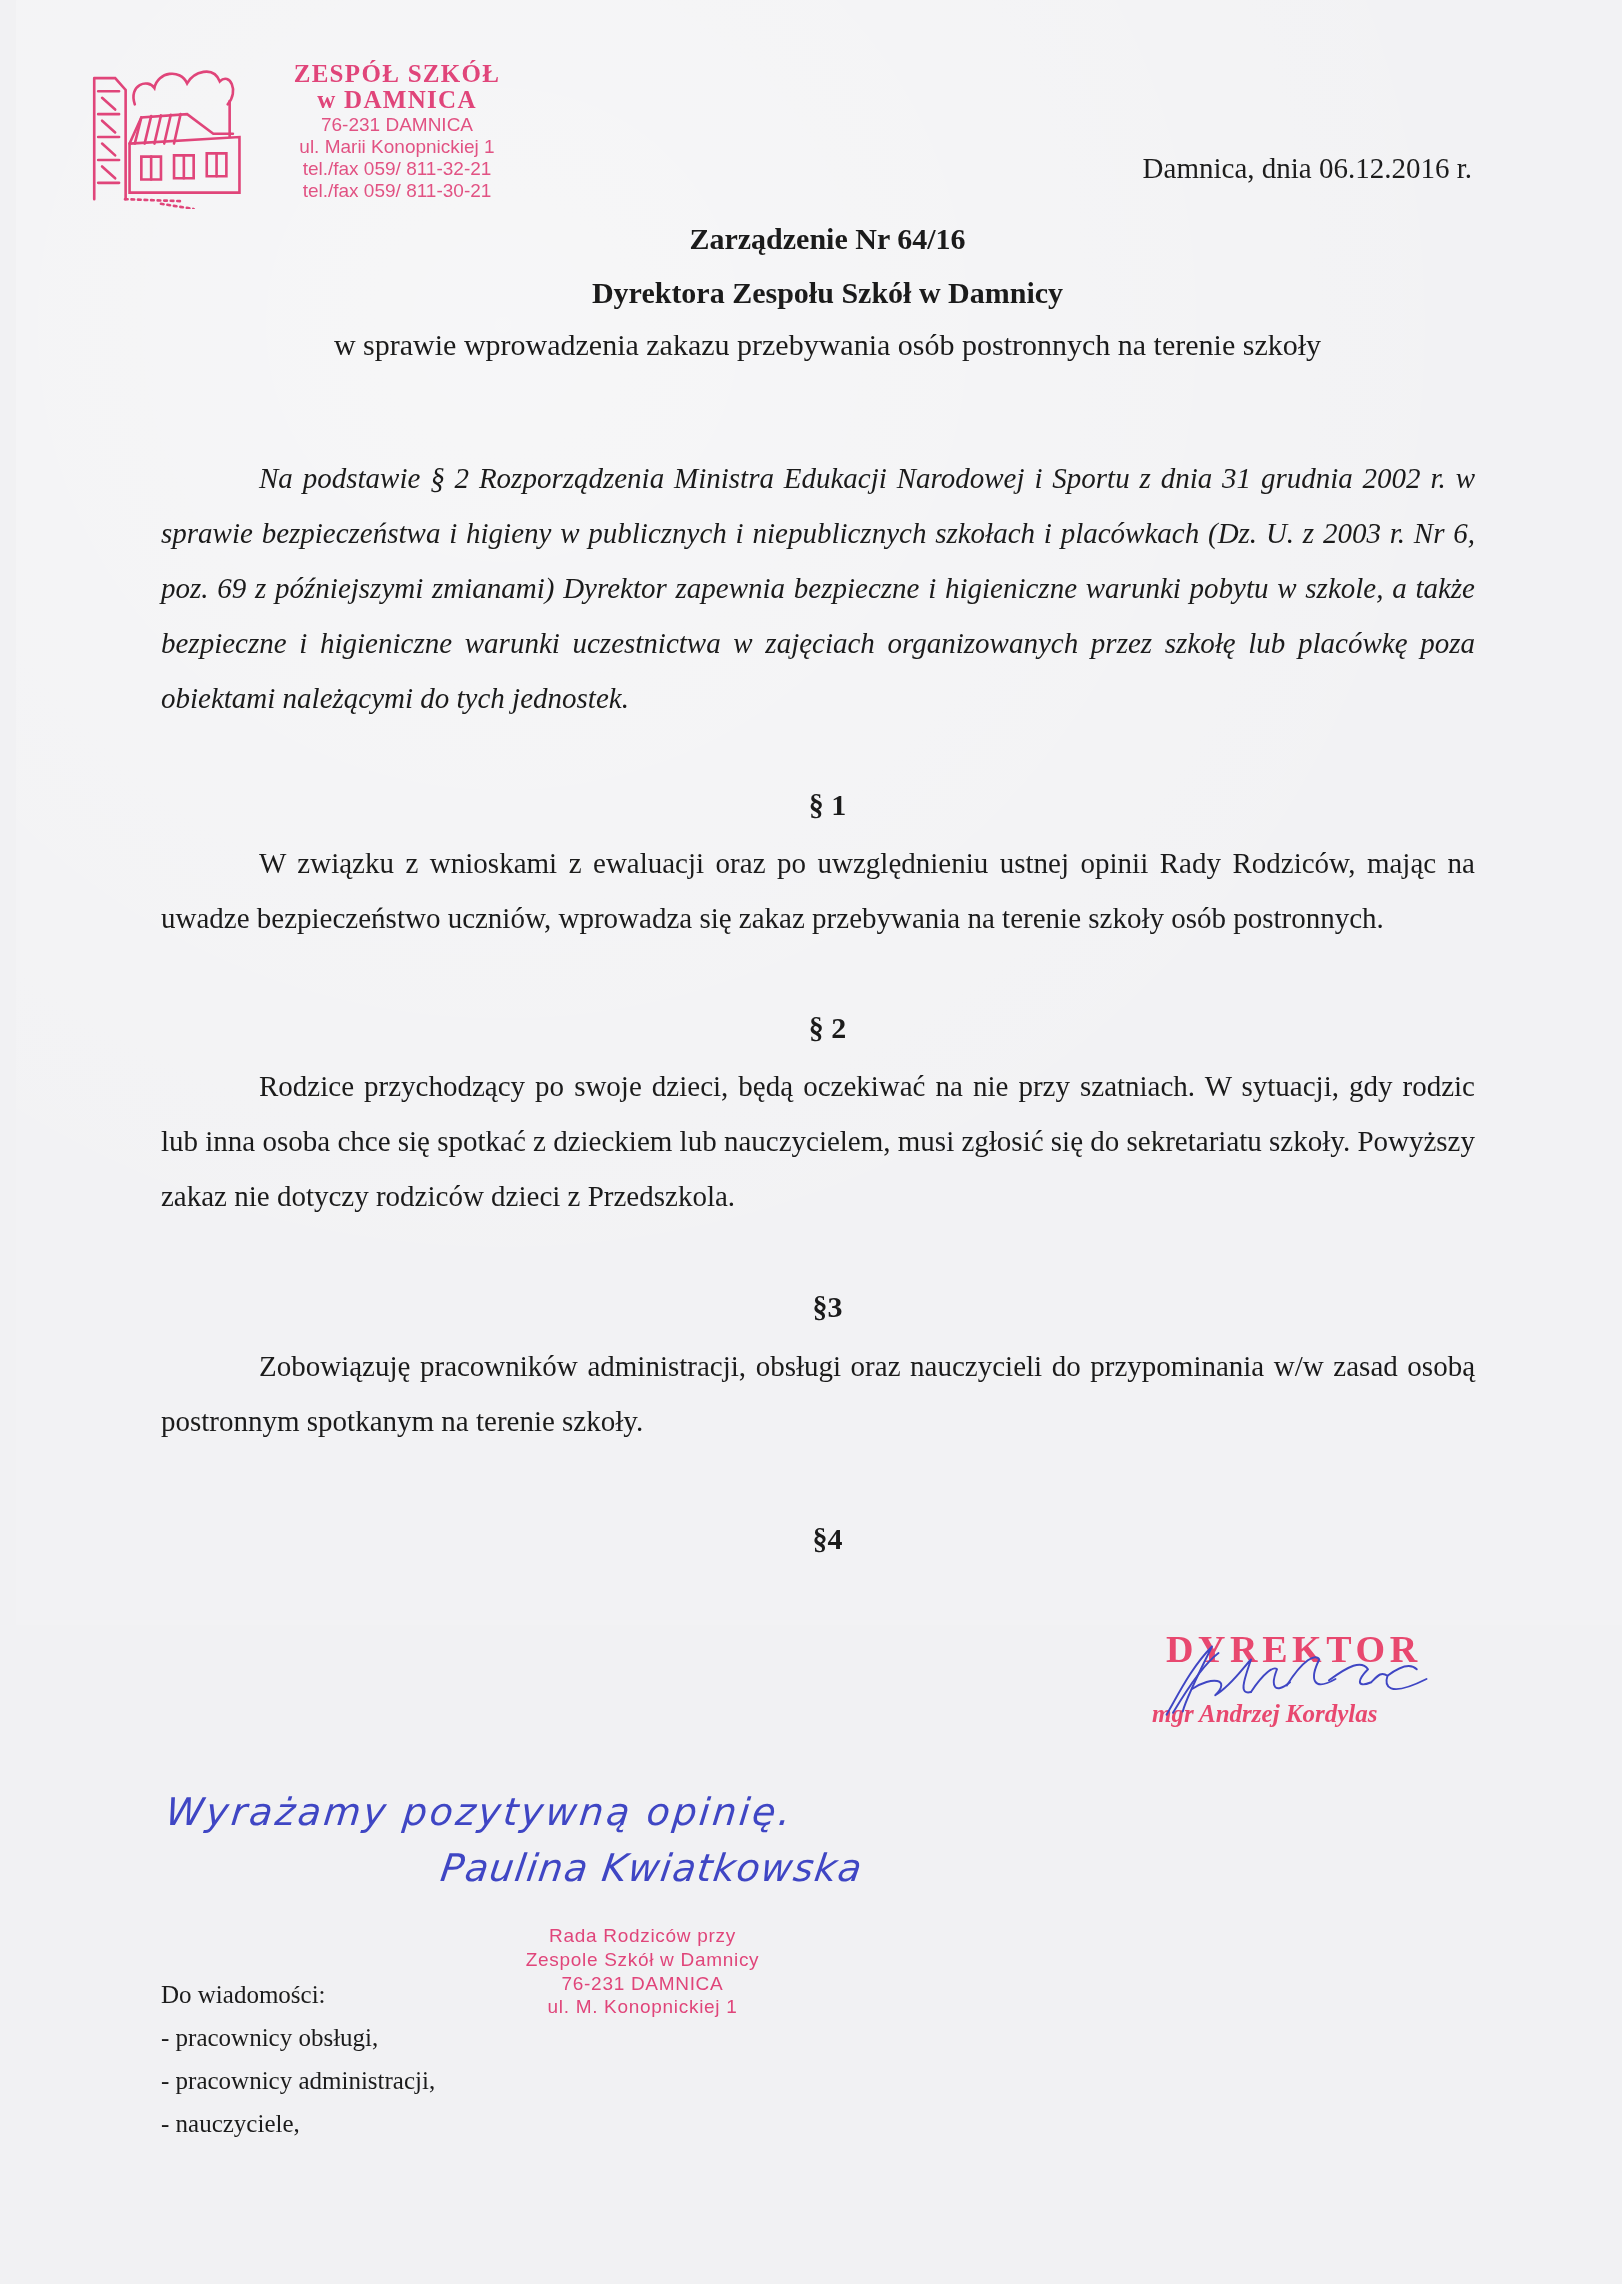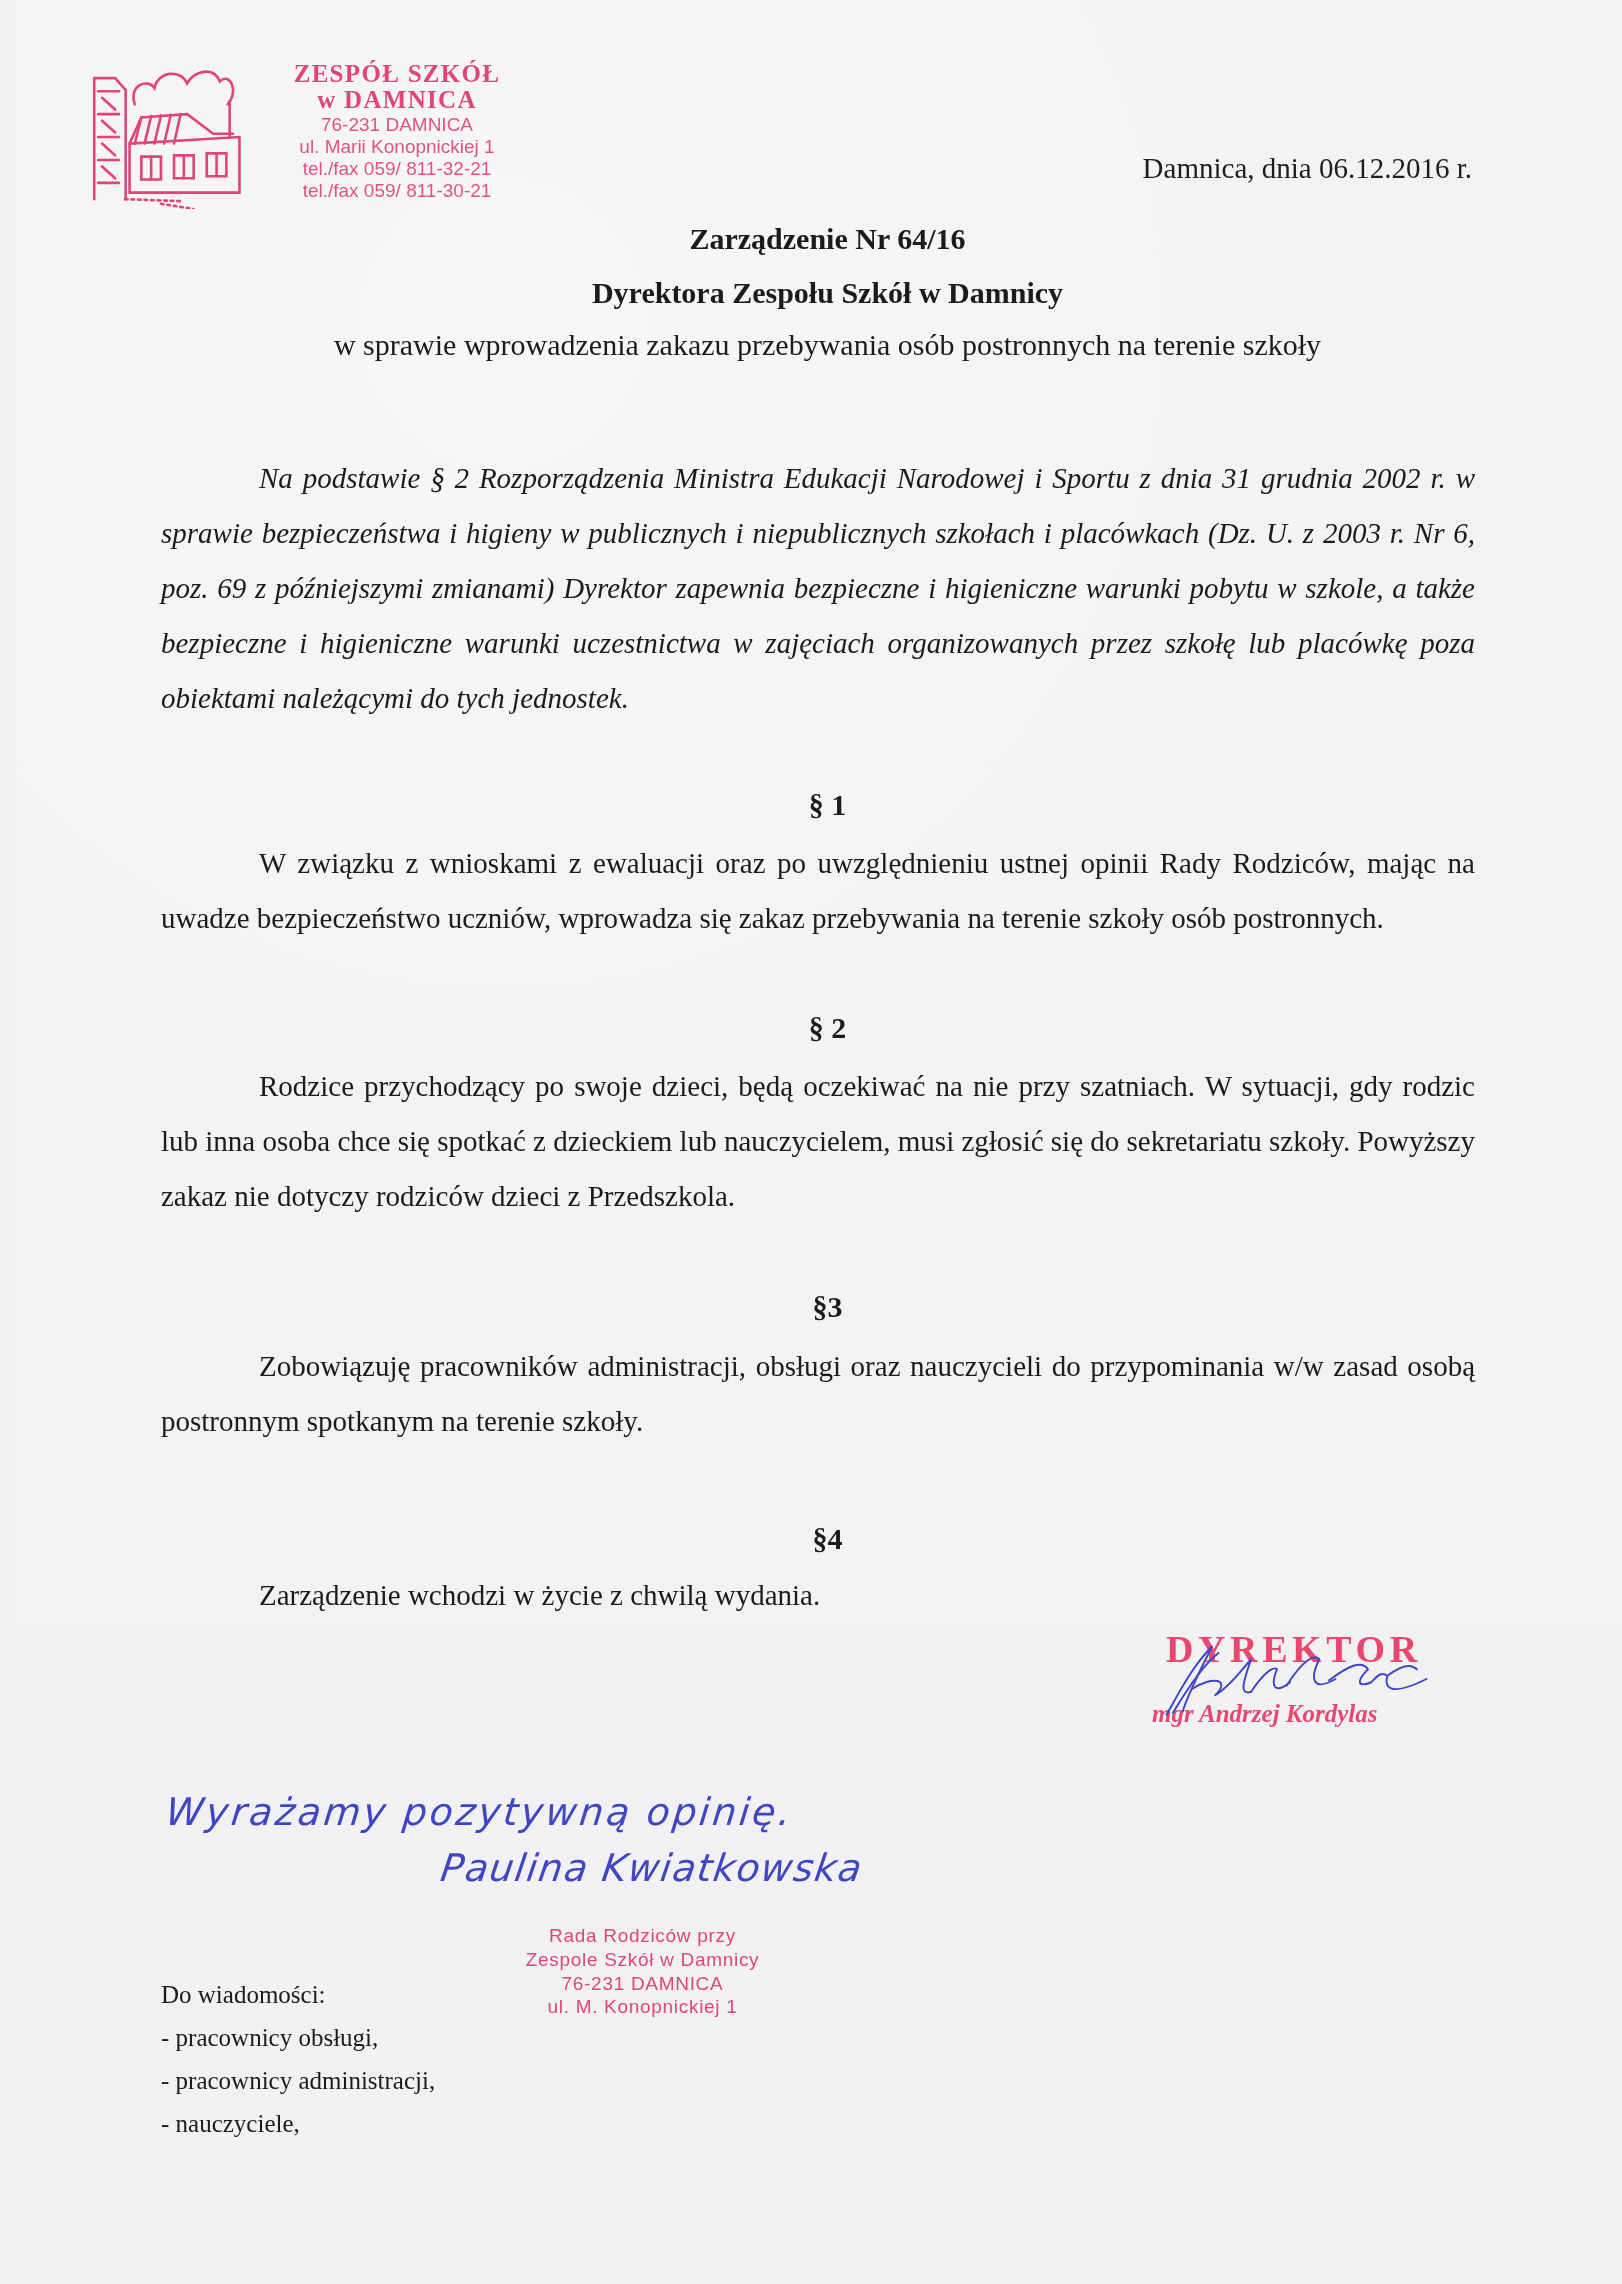--- a/index.html
+++ b/index.html
@@ -252,23 +252,20 @@
   <div class="body-col sec2-p">
     <p class="para">Rodzice przychodzący po swoje dzieci, będą oczekiwać na nie przy szatniach. W sytuacji, gdy rodzic lub inna osoba chce się spotkać z dzieckiem lub nauczycielem, musi zgłosić się do sekretariatu szkoły. Powyższy zakaz nie dotyczy rodziców dzieci z Przedszkola.</p>
   </div>
 
   <div class="section-heading sec3-h">§3</div>
   <div class="body-col sec3-p">
     <p class="para">Zobowiązuję pracowników administracji, obsługi oraz nauczycieli do przypominania w/w zasad osobą postronnym spotkanym na terenie szkoły.</p>
   </div>
 
   <div class="section-heading sec4-h">§4</div>
-  <div class="body-col sec4-p">
-    <p class="para">Zarządzenie wchodzi w życie z chwilą wydania.</p>
-  </div>
 
   <div class="director-block">
     <div class="director-title">DYREKTOR</div>
     <div class="director-name">mgr Andrzej Kordylas</div>
     <svg class="director-signature" viewBox="0 0 440 120" fill="none" stroke="#3f46c4" stroke-width="3" stroke-linecap="round" stroke-linejoin="round">
       <path d="M20 115 C 40 80, 60 40, 90 10 C 70 50, 50 90, 45 110"></path>
       <path d="M30 112 C 55 70, 80 35, 100 20"></path>
       <path d="M60 75 C 90 55, 120 60, 95 85 C 120 70, 140 40, 150 30 C 140 60, 130 85, 150 80"></path>
       <path d="M150 80 C 170 50, 185 40, 190 45 C 180 70, 185 85, 210 65"></path>
       <path d="M205 70 C 230 30, 250 20, 255 30 C 240 60, 245 80, 280 60"></path>

